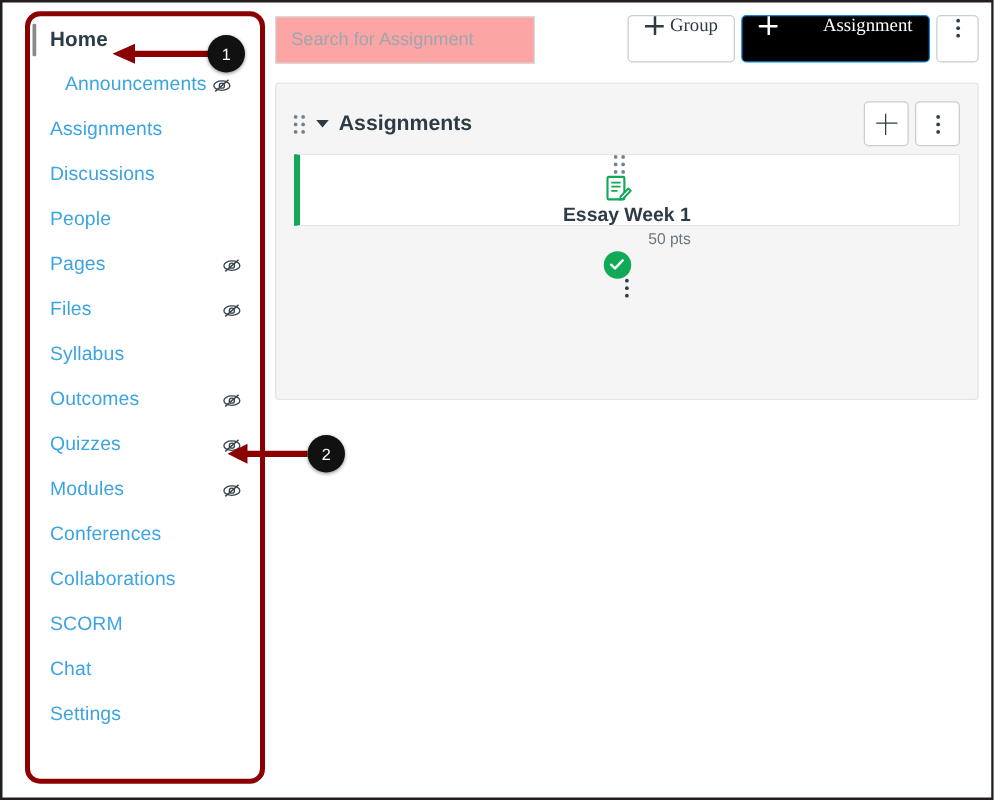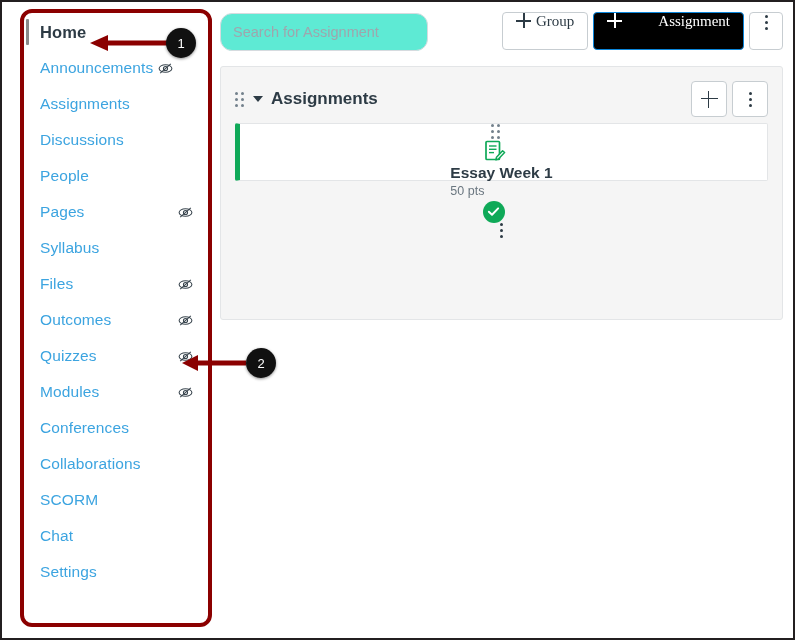--- a/index.html
+++ b/index.html
@@ -100,22 +100,22 @@
     position: relative;
     display: flex;
     align-items: center;
     height: 40px;
   }
   #search-input {
     width: 208px;
     height: 38px;
     box-sizing: border-box;
     border: 1px solid #d6dbdf;
-    border-radius: 12px;
-    background: #5eead4;
+    border-radius: 0;
+    background: #fca5a5;
     padding: 0 12px;
     font-size: 14.5px;
     color: #2D3B45;
     font-family: "Liberation Sans", sans-serif;
     outline: none;
   }
   #search-input::placeholder {
     color: #9EA6AD;
   }
   #toolbar-right {
@@ -258,20 +258,21 @@
     font-size: 15.5px;
     font-weight: bold;
     color: #2D3B45;
     line-height: 1.25;
   }
   .assn-pts {
     font-size: 12.5px;
     color: #6B7780;
     line-height: 1.4;
     margin-top: 1px;
+    text-align: right;
   }
   .published-badge {
     width: 22px; height: 22px;
     border-radius: 50%;
     background: #0FA958;
     display: inline-flex;
     align-items: center;
     justify-content: center;
     flex: 0 0 auto;
     margin-right: 16px;
@@ -305,21 +306,21 @@
 </head>
 <body>
 
 <div id="screen">
 
   <nav id="sidebar">
       <div class="nav-item active">
         <span class="nav-label">Home</span>
       </div>
       <div class="nav-item">
-        <span class="nav-label" style="flex: 0 0 auto;">Announcements</span>
+        <span class="nav-label" style="flex: 0 0 auto; margin-left: 12px;">Announcements</span>
         <svg class="eye-slash eye-inline" viewBox="0 0 24 24">
           <ellipse cx="12" cy="12" rx="9" ry="5.3" fill="none" stroke="#39454E" stroke-width="1.5"></ellipse>
           <circle cx="12" cy="12" r="2.9" fill="none" stroke="#39454E" stroke-width="1.5"></circle>
           <line x1="4.5" y1="18.5" x2="19.5" y2="5.5" stroke="#39454E" stroke-width="1.6"></line>
         </svg>
       </div>
       <div class="nav-item">
         <span class="nav-label">Assignments</span>
       </div>
       <div class="nav-item">
@@ -330,29 +331,29 @@
       </div>
       <div class="nav-item">
         <span class="nav-label">Pages</span>
         <svg class="eye-slash" viewBox="0 0 24 24">
           <ellipse cx="12" cy="12" rx="9" ry="5.3" fill="none" stroke="#39454E" stroke-width="1.5"></ellipse>
           <circle cx="12" cy="12" r="2.9" fill="none" stroke="#39454E" stroke-width="1.5"></circle>
           <line x1="4.5" y1="18.5" x2="19.5" y2="5.5" stroke="#39454E" stroke-width="1.6"></line>
         </svg>
       </div>
       <div class="nav-item">
-        <span class="nav-label">Syllabus</span>
-      </div>
-      <div class="nav-item">
         <span class="nav-label">Files</span>
         <svg class="eye-slash" viewBox="0 0 24 24">
           <ellipse cx="12" cy="12" rx="9" ry="5.3" fill="none" stroke="#39454E" stroke-width="1.5"></ellipse>
           <circle cx="12" cy="12" r="2.9" fill="none" stroke="#39454E" stroke-width="1.5"></circle>
           <line x1="4.5" y1="18.5" x2="19.5" y2="5.5" stroke="#39454E" stroke-width="1.6"></line>
         </svg>
+      </div>
+      <div class="nav-item">
+        <span class="nav-label">Syllabus</span>
       </div>
       <div class="nav-item">
         <span class="nav-label">Outcomes</span>
         <svg class="eye-slash" viewBox="0 0 24 24">
           <ellipse cx="12" cy="12" rx="9" ry="5.3" fill="none" stroke="#39454E" stroke-width="1.5"></ellipse>
           <circle cx="12" cy="12" r="2.9" fill="none" stroke="#39454E" stroke-width="1.5"></circle>
           <line x1="4.5" y1="18.5" x2="19.5" y2="5.5" stroke="#39454E" stroke-width="1.6"></line>
         </svg>
       </div>
       <div class="nav-item">

